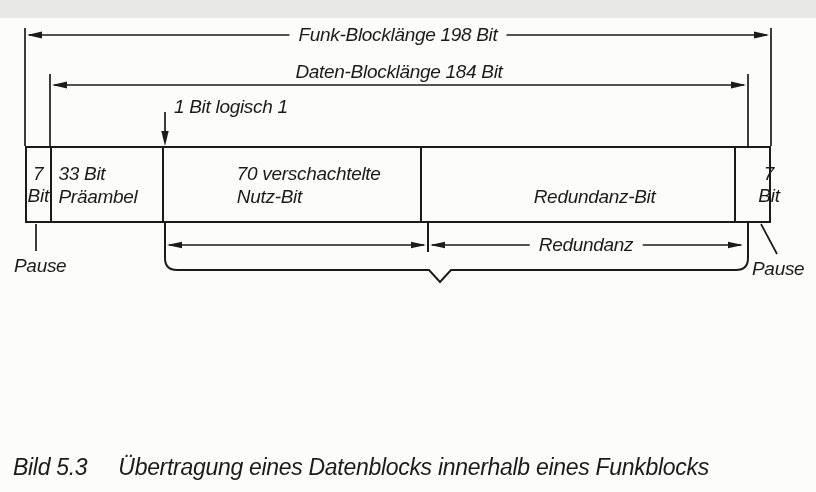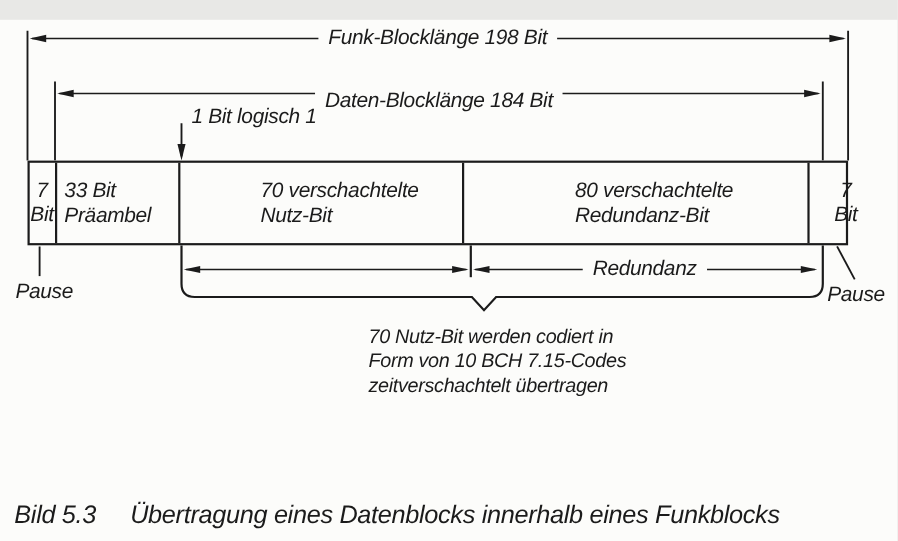--- a/index.html
+++ b/index.html
@@ -101,51 +101,46 @@
 
     <line x1="428" y1="205" x2="428" y2="234" stroke-width="2"></line>
 
     <line x1="36" y1="206" x2="36" y2="233" stroke-width="1.7"></line>
     <line x1="761" y1="206" x2="777" y2="236" stroke-width="1.7"></line>
 
     <path stroke-width="2" d="M165,205 L165,240 Q165,252 177,252 L429,252 L440,264 L451,252 L736,252 Q748,252 748,240 L748,205"></path>
   </svg>
 
   <div class="lbl on-line" style="left:398px;top:17px;">Funk-Blocklänge 198 Bit</div>
-  <div class="lbl on-line" style="left:399px;top:74px;">Daten-Blocklänge 184 Bit</div>
+  <div class="lbl on-line" style="left:399px;top:54px;">Daten-Blocklänge 184 Bit</div>
   <div class="lbl" style="left:174px;top:79px;">1 Bit logisch 1</div>
 
   <div class="block-row">
     <div class="cell tiny" style="width:23px;">
       <span>7</span>
       <span>Bit</span>
     </div>
     <div class="cell start" style="width:115px;">
       <span class="txt"><span>33 Bit</span><br><span>Präambel</span></span>
     </div>
     <div class="cell" style="width:263px;">
       <span class="txt"><span>70 verschachtelte</span><br><span>Nutz-Bit</span></span>
     </div>
     <div class="cell" style="width:320px;">
-      <span class="txt"><span>80 verschachtelte</span><br><span>Redundanz-Bit</span></span>
+      <span class="txt"><br><span>Redundanz-Bit</span></span>
     </div>
     <div class="cell tiny" style="width:21px;">
       <span>7</span>
       <span>Bit</span>
     </div>
   </div>
 
   <div class="lbl on-line" style="left:586px;top:227px;">Redundanz</div>
 
   <div class="lbl" style="left:14px;top:238px;">Pause</div>
   <div class="lbl" style="left:752px;top:241px;">Pause</div>
 
-  <div class="note">
-    <div>70 Nutz-Bit werden codiert in</div>
-    <div>Form von 10 BCH 7.15-Codes</div>
-    <div>zeitverschachtelt übertragen</div>
-  </div>
 
   <div class="caption">
     <span class="num">Bild 5.3</span><span>Übertragung eines Datenblocks innerhalb eines Funkblocks</span>
   </div>
 
 </div>
 
 </body></html>

